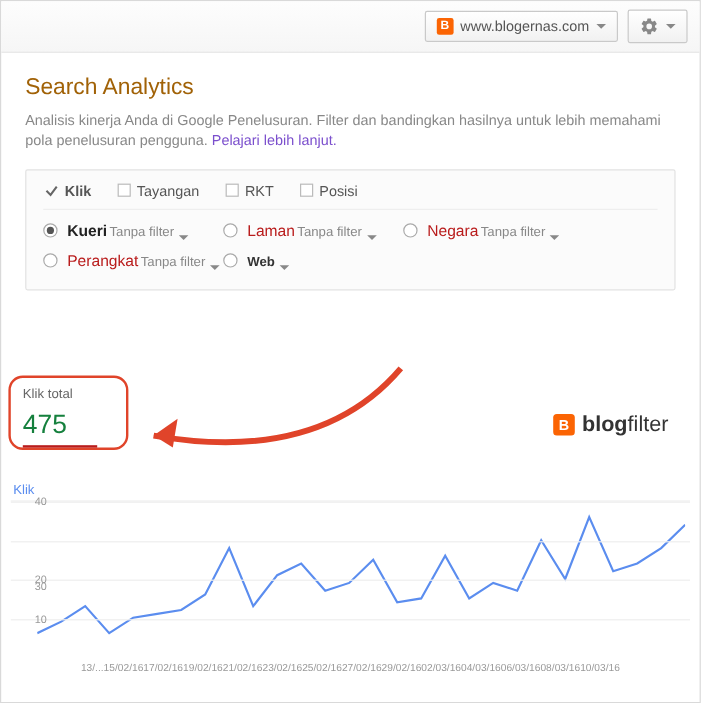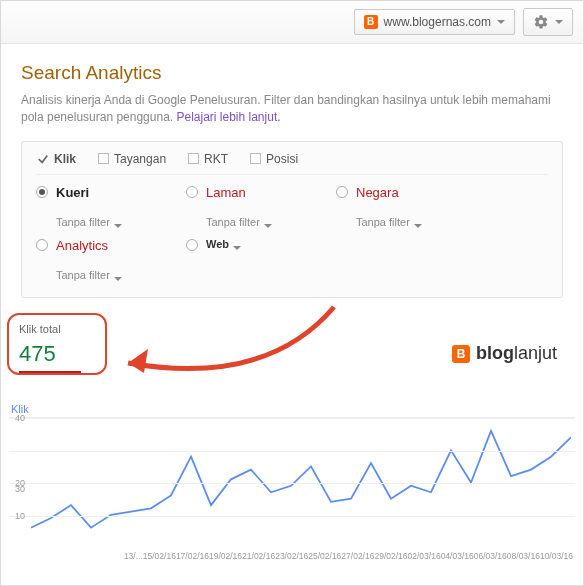--- a/index.html
+++ b/index.html
@@ -83,21 +83,21 @@
   .radio {
     width: 12px; height: 12px; border: 1px solid #aaa; border-radius: 50%;
     margin-top: 1px;
     display: inline-flex; align-items: center; justify-content: center;
     background: #fff;
     flex-shrink: 0;
   }
   .radio.on::after {
     content: ""; width: 6px; height: 6px; border-radius: 50%; background: #555;
   }
-  .dim-texts { display: flex; flex-direction: column; gap: 16px; }
+  .dim-texts { display: flex; flex-direction: row; gap: 2px; }
   .dim-label { font-size: 13px; color: #b91c1c; }
   .dim-label.bold { font-weight: bold; color: #222; }
   .dim-filter { font-size: 11px; color: #888; display: flex; align-items: flex-end; gap: 4px; }
   .dim-filter.bold { font-weight: bold; color: #333; }
 
   .total-box {
     position: absolute;
     left: 6px; top: 312px;
     border: 2px solid #e0442a;
     border-radius: 12px;
@@ -141,22 +141,22 @@
     height: 168px;
   }
   .chart-title { font-size: 11px; color: #5b8def; margin-bottom: 2px; margin-left: 2px; }
   .plot {
     position: relative;
     height: 130px;
     width: 100%;
     border-top: 1px solid #eee;
   }
   .gridline { position: absolute; left: 0; right: 0; height: 1px; background: #eee; }
-  .ylabel { position: absolute; left: 6px; font-size: 9px; color: #999; transform: translateY(-50%); }
-  .xaxis { display: flex; justify-content: flex-end; font-size: 8.5px; color: #999; padding: 4px 2px 0 2px; }
+  .ylabel { position: absolute; left: 20px; font-size: 9px; color: #999; transform: translateY(-50%); }
+  .xaxis { display: flex; justify-content: center; font-size: 8.5px; color: #999; padding: 4px 2px 0 2px; }
   .line-svg { position: absolute; left: 22px; right: 4px; top: 0; bottom: 0; }
   .line-svg svg { width: 100%; height: 100%; }
   .line-svg path { fill: none; stroke: #5b8def; stroke-width: 1.8; }
 </style>
 </head>
 <body>
 
 <div class="topbar">
   <button class="btn">
     <span class="b-logo-sm">B</span>
@@ -230,21 +230,21 @@
             <span class="dim-label">Negara</span>
             <span class="dim-filter">
               <span>Tanpa filter</span>
               <span class="caret-down"></span>
             </span>
           </div>
         </div>
         <div class="dim">
           <span class="radio"></span>
           <div class="dim-texts">
-            <span class="dim-label">Analytics</span>
+            <span class="dim-label">Perangkat</span>
             <span class="dim-filter">
               <span>Tanpa filter</span>
               <span class="caret-down"></span>
             </span>
           </div>
         </div>
         <div class="dim">
           <span class="radio"></span>
           <div class="dim-texts">
             <span class="dim-filter bold">
@@ -264,21 +264,21 @@
 
 <div class="arrow-ann">
   <svg viewBox="0 0 240 100">
     <path d="M 228 18 Q 160 98 22 74" stroke="#e0442a" stroke-width="5" fill="none"></path>
     <path d="M 22 74 L 42 60 L 38 84 Z" fill="#e0442a"></path>
   </svg>
 </div>
 
 <div class="brand">
   <span class="b-logo">B</span>
-  <span class="brand-text"><b>blog</b><span>lanjut</span></span>
+  <span class="brand-text"><b>blog</b><span>filter</span></span>
 </div>
 
 <div class="chart-wrap">
   <div class="chart-title">Klik</div>
   <div class="plot" id="plot">
     <div class="line-svg"><svg id="chartsvg" viewBox="0 0 540 130" preserveAspectRatio="none">
           <path d="M0.0 110.5 L20.0 100.8 L40.0 87.8 L60.0 110.5 L80.0 97.5 L100.0 94.3 L120.0 91.0 L140.0 78.0 L160.0 39.0 L180.0 87.8 L200.0 61.8 L220.0 52.0 L240.0 74.8 L260.0 68.3 L280.0 48.8 L300.0 84.5 L320.0 81.3 L340.0 45.5 L360.0 81.3 L380.0 68.3 L400.0 74.8 L420.0 32.5 L440.0 65.0 L460.0 13.0 L480.0 58.5 L500.0 52.0 L520.0 39.0 L540.0 19.5 "></path>
         </svg></div>
   <div class="gridline" style="top: 97.5px;"></div>
       <div class="ylabel" style="top: 97.5px;">10</div>

